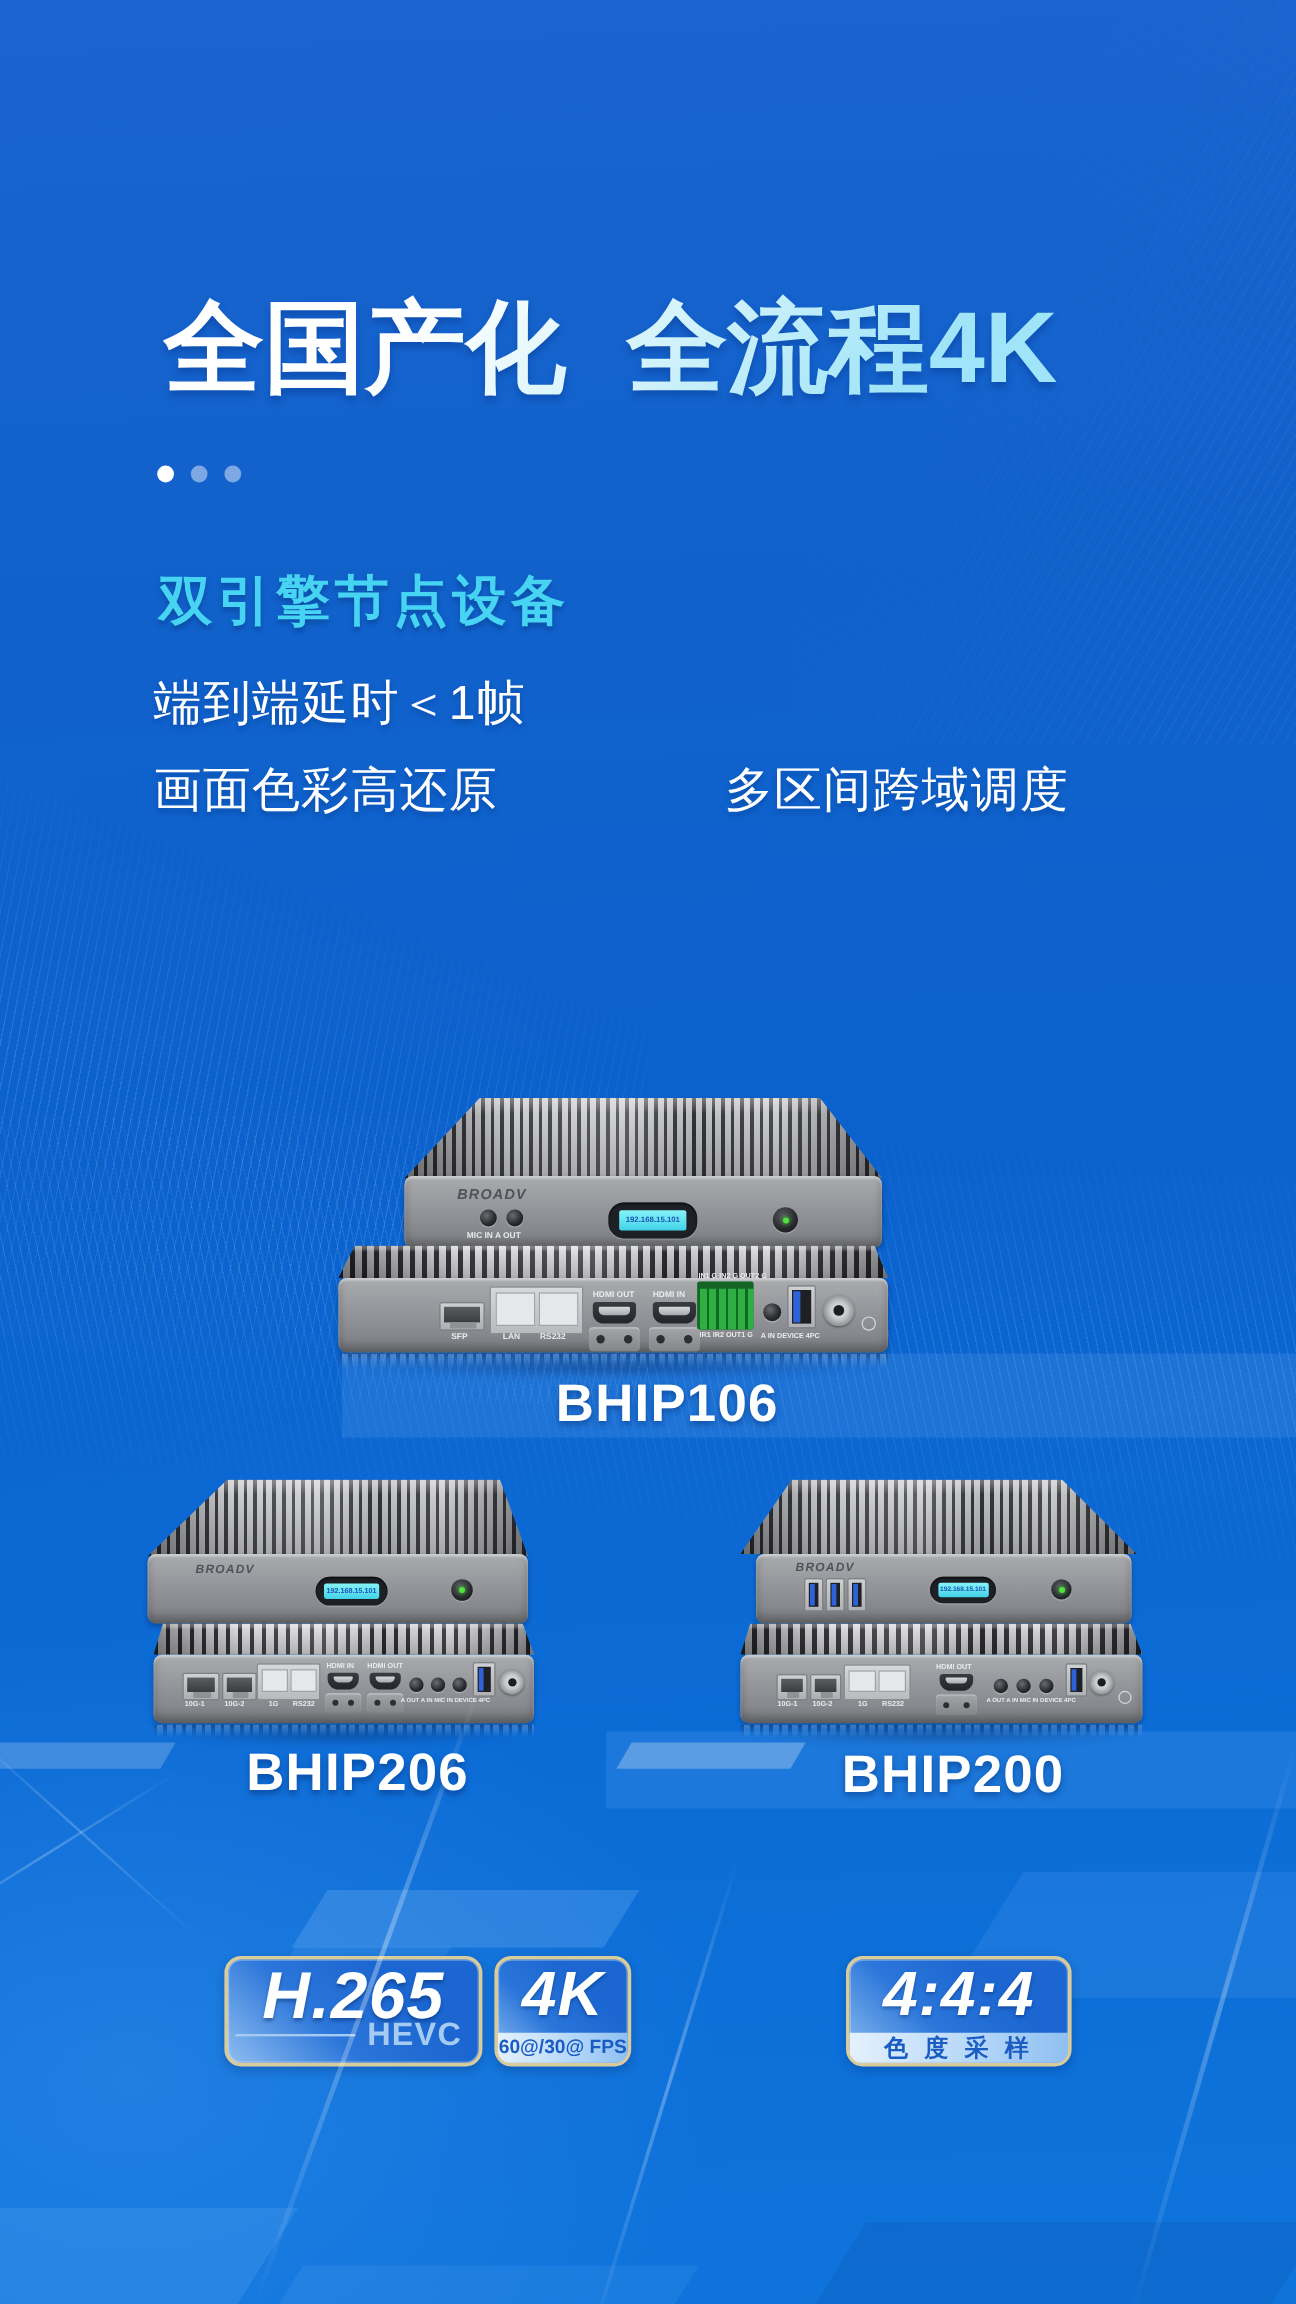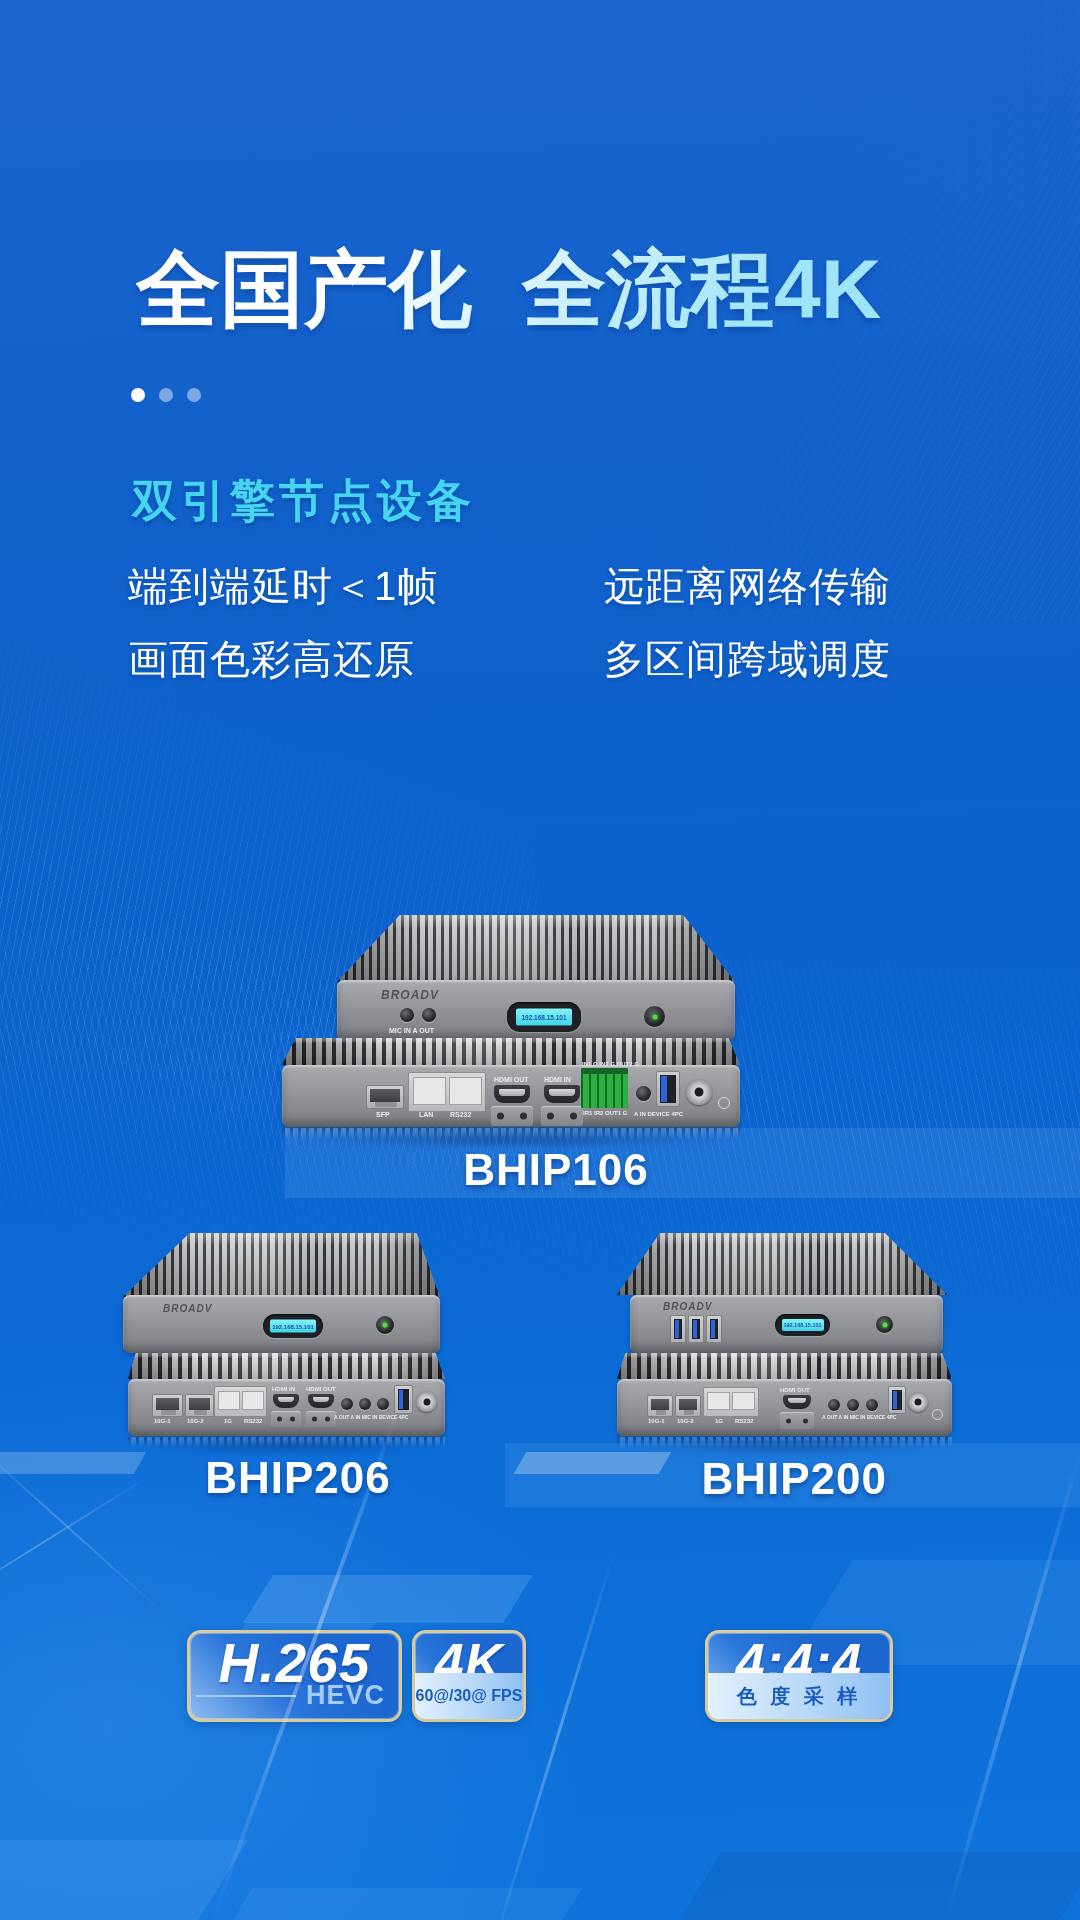--- a/index.html
+++ b/index.html
@@ -58,21 +58,21 @@
   .dc{position:absolute;border-radius:50%;background:radial-gradient(circle,#ecedef 0%,#c6c7c9 40%,#909296 70%,#6f7175 100%);box-shadow:0 1px 2px rgba(0,0,0,.4);}
   .dc i{position:absolute;left:50%;top:50%;transform:translate(-50%,-50%);width:9px;height:9px;border-radius:50%;background:#1c1e22;}
   .gnd{position:absolute;border:1px solid #d8d9db;border-radius:50%;}
   .devshadow{position:absolute;background:radial-gradient(ellipse at center,rgba(5,25,70,.35),rgba(5,25,70,0) 70%);filter:blur(3px);}
   .model-label{position:absolute;font-size:44px;font-weight:bold;color:#fff;text-align:center;text-shadow:0 3px 5px rgba(0,40,110,.5);letter-spacing:1px;line-height:1;}
   
   .badge{position:absolute;top:1630px;height:92px;border-radius:14px;border:3px solid #d9cb9c;
     background:linear-gradient(225deg,#1b66d0 30%,#2b76da 62%,#9cc7f3 105%);
     box-shadow:inset 0 0 0 1px rgba(255,255,255,.35),0 3px 8px rgba(0,30,90,.25);box-sizing:border-box;}
   .badge .btitle{position:absolute;left:0;right:0;top:3px;text-align:center;color:#fff;font-weight:bold;font-style:italic;font-size:52px;letter-spacing:1px;text-shadow:0 2px 3px rgba(0,30,90,.4);line-height:1;}
-  .badge .band{position:absolute;left:0;right:0;bottom:0;height:46px;background:linear-gradient(90deg,#e4f1fd 0%,#b7d8f8 55%,#8fc0f2 100%);border-radius:0 0 10px 10px;
+  .badge .band{position:absolute;left:0;right:0;bottom:0;height:25px;background:linear-gradient(90deg,#e4f1fd 0%,#b7d8f8 55%,#8fc0f2 100%);border-radius:0 0 10px 10px;
     display:flex;align-items:center;justify-content:center;color:#1a5cc2;font-weight:bold;white-space:nowrap;}
   .b1sub{position:absolute;right:14px;bottom:8px;display:flex;align-items:center;color:#a5cbf2;font-weight:bold;font-size:27px;letter-spacing:1px;}
   .b1sub .line{width:100px;height:2px;background:#a5cbf2;margin-right:10px;}
 </style>
 </head>
 <body>
 
 <div id="poster">
 
   <div class="mesh" style="left:-60px;top:590px;width:600px;height:580px;
@@ -97,21 +97,20 @@
   <div class="tile" style="left:700px;top:1852px;width:380px;height:70px;background:rgba(20,60,140,.16);transform:skewX(-32deg);"></div>
 
   <div id="title"><span>全国产化</span><span class="gap"></span><span>全流程4K</span></div>
   <div class="dot" style="left:131px;"></div>
   <div class="dot" style="left:159px;opacity:.45;"></div>
   <div class="dot" style="left:187px;opacity:.45;"></div>
 
   <div class="col-heading" style="left:132px;">双引擎节点设备</div>
   <div class="col-line" style="left:128px;top:566px;">端到端延时＜1帧</div>
   <div class="col-line" style="left:128px;top:639px;">画面色彩高还原</div>
-  <div class="col-line" style="left:604px;top:566px;">远距离网络传输</div>
   <div class="col-line" style="left:604px;top:639px;text-align:right;">多区间跨域调度</div>
 
   <div class="abs" style="left:337px;top:915px;width:403px;height:280px;">
     <div class="fins" style="left:0;top:0;width:398px;height:67px;clip-path:polygon(15.8% 0,87% 0,100% 100%,0 100%);"></div>
     <div class="panel" style="left:0;top:65px;width:398px;height:60px;">
       <div class="devlogo" style="left:44px;top:9px;font-size:12px;">BROADV</div>
       <div class="jack" style="left:63px;top:28px;width:14px;height:14px;"></div>
       <div class="jack" style="left:85px;top:28px;width:14px;height:14px;"></div>
       <div class="plabel" style="left:52px;top:47px;font-size:7px;">MIC IN A OUT</div>
       <div class="lcd" style="left:170px;top:22px;width:74px;height:30px;">

